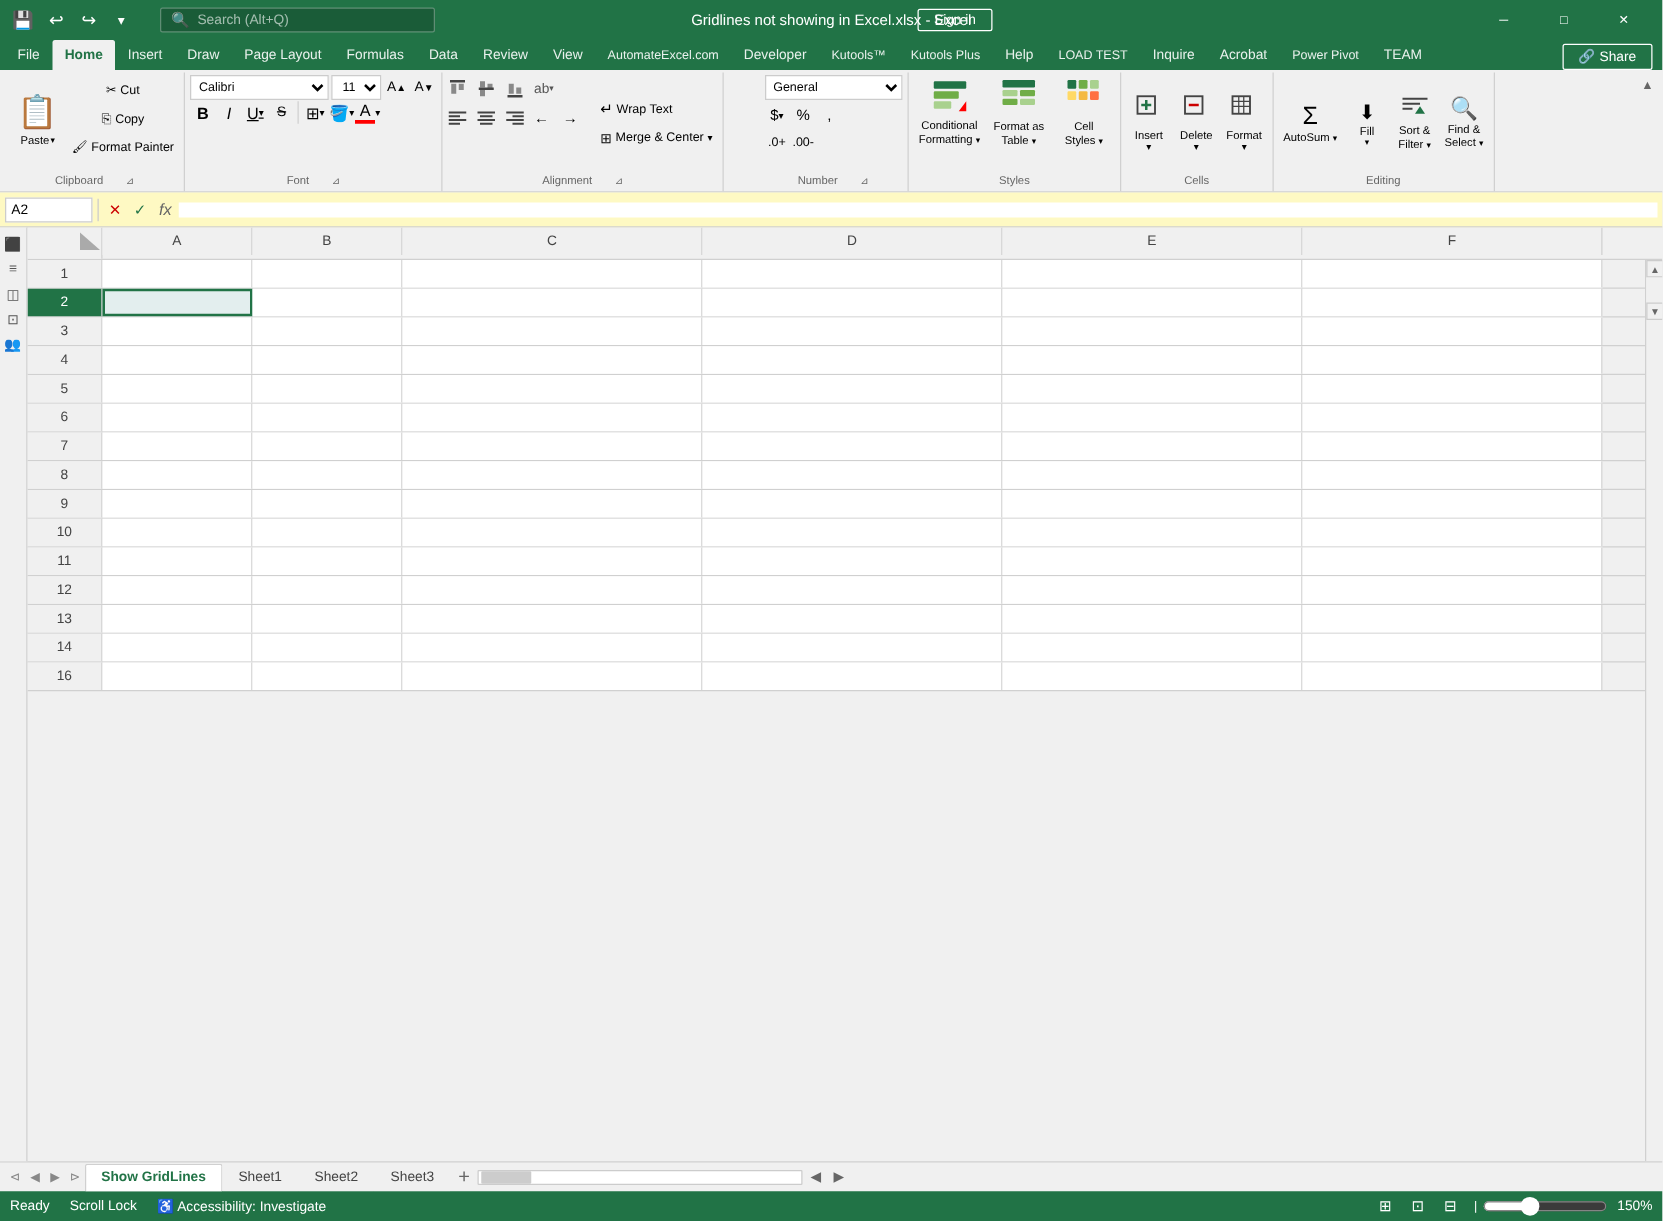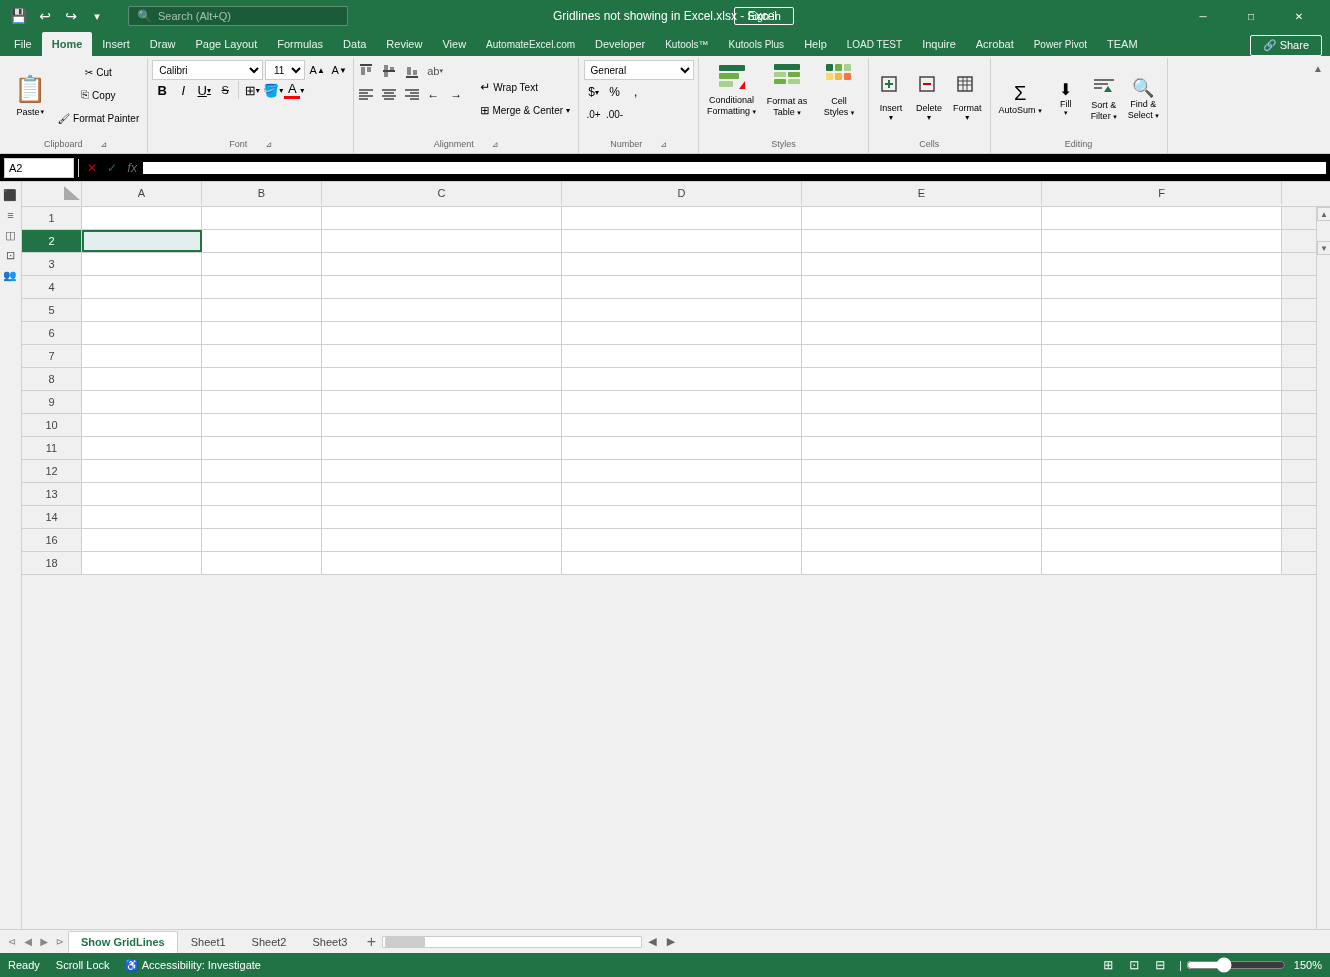--- a/index.html
+++ b/index.html
@@ -119,21 +119,21 @@
     .cell-btn { display: flex; flex-direction: column; align-items: center; justify-content: center; padding: 2px 4px; cursor: pointer; border-radius: 2px; font-size: 9px; text-align: center; min-width: 36px; height: 68px; }
 
     
     .editing-col { display: flex; gap: 2px; }
     .edit-btn { display: flex; flex-direction: column; align-items: center; justify-content: center; padding: 2px 4px; cursor: pointer; border-radius: 2px; font-size: 9px; text-align: center; min-width: 36px; height: 68px; }
 
     
     #formula-bar {
       display: flex;
       align-items: center;
-      background: #000000;
+      background: #fef9c3;
       border-bottom: 1px solid #d0d0d0;
       height: 28px;
       padding: 0 4px;
       gap: 4px;
     }
     #cell-ref { width: 70px; border: 1px solid #ccc; font-size: 11px; padding: 1px 4px; height: 20px; }
     #formula-controls { display: flex; gap: 2px; }
     #formula-controls button { background: none; border: none; cursor: pointer; font-size: 12px; color: #666; padding: 0 4px; }
     #formula-input { flex: 1; border: none; outline: none; font-size: 11px; font-family: inherit; padding: 0 4px; }
     #fx-label { color: #666; font-style: italic; font-size: 13px; margin: 0 2px; }
@@ -468,21 +468,21 @@
           <span style="font-size:8px;">▾</span>
         </div>
       </div>
     </div>
     <div class="ribbon-group-label">
       <span>Alignment</span>
       <span class="expand-icon">⊿</span>
     </div>
   </div>
 
-  <div class="ribbon-group" style="min-width:120px;">
+  <div class="ribbon-group" style="min-width:120px;margin-left:28px;">
     <div style="display:flex;flex-direction:column;gap:2px;flex:1;">
       <select class="num-select">
         <option>General</option>
         <option>Number</option>
         <option>Currency</option>
         <option>Accounting</option>
         <option>Short Date</option>
         <option>Percentage</option>
         <option>Text</option>
       </select>
@@ -789,29 +789,20 @@
           </div>
           <div class="grid-row">
             <div class="row-num">16</div>
             <div class="cell col-a"></div>
               <div class="cell col-b"></div>
               <div class="cell col-c"></div>
               <div class="cell col-d"></div>
               <div class="cell col-e"></div>
               <div class="cell col-f"></div>
           </div>
-          <div class="grid-row">
-            <div class="row-num">18</div>
-            <div class="cell col-a"></div>
-              <div class="cell col-b"></div>
-              <div class="cell col-c"></div>
-              <div class="cell col-d"></div>
-              <div class="cell col-e"></div>
-              <div class="cell col-f"></div>
-          </div>
         </div>
       </div>
 
       <div id="vertical-scroll">
         <div class="scroll-up">▲</div>
         <div style="flex:1;background:#f0f0f0;min-height:20px;"></div>
         <div class="scroll-down">▼</div>
       </div>
     </div>
   </div>

